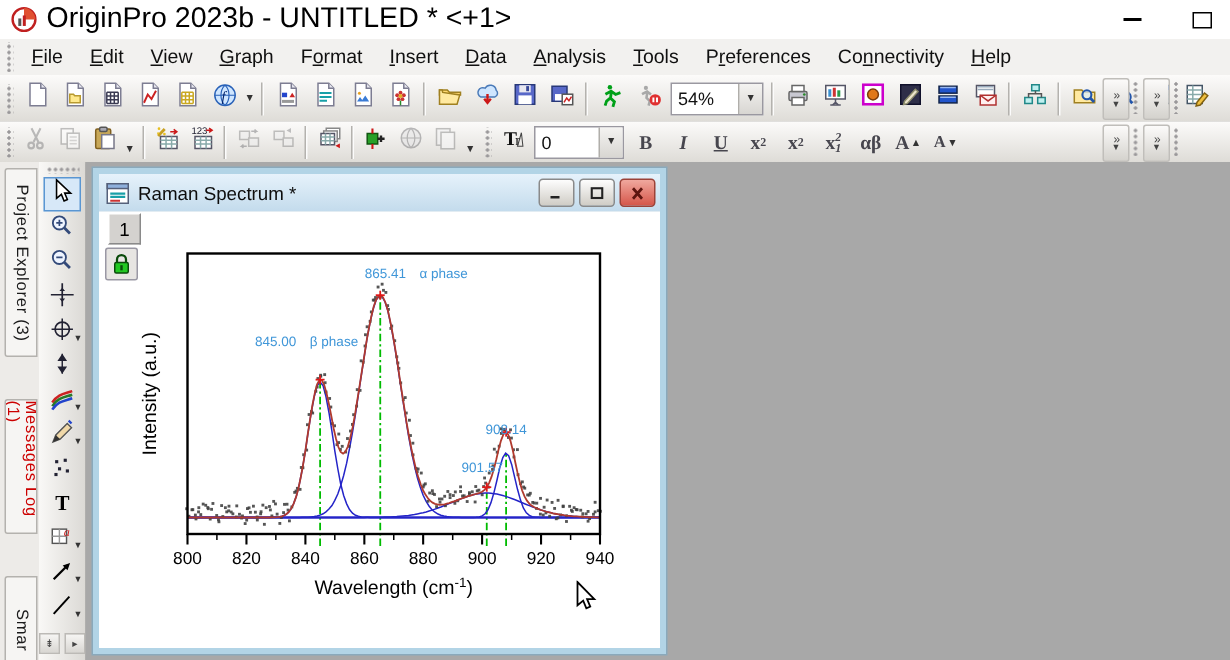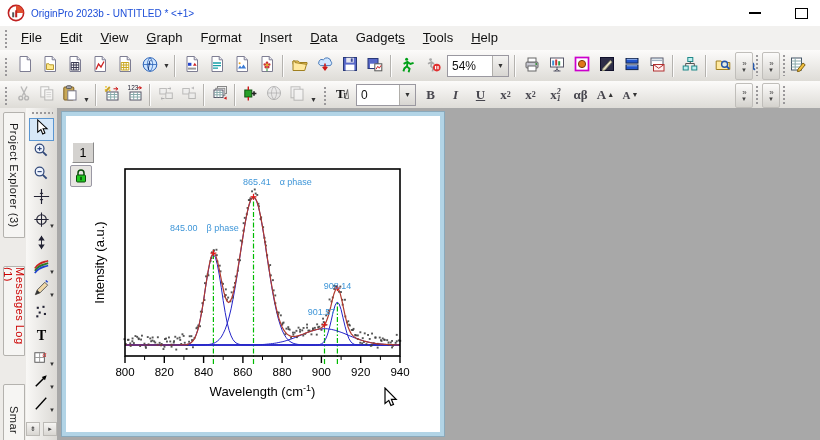--- a/index.html
+++ b/index.html
@@ -3,21 +3,21 @@
 <meta charset="utf-8">
 <style>
   html,body{margin:0;padding:0}
   body{width:820px;height:440px;position:relative;overflow:hidden;
        font-family:"Liberation Sans",sans-serif;background:#a8a8a8;
        -webkit-font-smoothing:antialiased}
   .abs{position:absolute}
   
   .titlebar{left:0;top:0;width:820px;height:26px;background:#fff;display:flex;align-items:center}
   .app-icon{width:18px;height:18px;margin:0 6px 0 7px}
-  .title-text{font-size:10px;color:#1d4ed8}
+  .title-text{font-size:19px;color:#000000}
   .winbtn{position:absolute;top:4px;width:26px;height:18px;display:flex;align-items:center;justify-content:center}
   .wb-min{left:742px}.wb-max{left:788px}
   .wb-min i{display:block;width:12px;height:0;border-top:2px solid #000}
   .wb-max i{display:block;width:11px;height:9px;border:1.5px solid #000}
   
   .menubar{left:0;top:26px;width:820px;height:24px;background:#f2f1ef;display:flex;align-items:center;border-bottom:1px solid #a16207}
   .menu-items{display:flex;align-items:center;height:100%}
   .menu-item{padding:0 9px;font-size:13px;color:#101010;line-height:24px}
   .menu-item u{text-decoration:underline}
   
@@ -107,22 +107,24 @@
 <div class="abs menubar">
   <div class="hdl"></div>
   <div class="menu-items">
       <div class="menu-item"><u>F</u>ile</div>
       <div class="menu-item"><u>E</u>dit</div>
       <div class="menu-item"><u>V</u>iew</div>
       <div class="menu-item"><u>G</u>raph</div>
       <div class="menu-item">F<u>o</u>rmat</div>
       <div class="menu-item"><u>I</u>nsert</div>
       <div class="menu-item"><u>D</u>ata</div>
-      <div class="menu-item">Gadget<u>s</u></div>
+      <div class="menu-item"><u>A</u>nalysis</div>
       <div class="menu-item"><u>T</u>ools</div>
+      <div class="menu-item">P<u>r</u>eferences</div>
+      <div class="menu-item">Co<u>n</u>nectivity</div>
       <div class="menu-item"><u>H</u>elp</div>
     </div>
 </div>
 
 <div class="abs tbrow tb1">
     <div class="hdl"></div>
     <div class="tbtn">
       <span><svg viewBox="0 0 18 18">
           <path d="M4 1.5h7.2l3.3 3.3V16.5H4z" fill="#fff" stroke="#7d7d92"></path>
           <path d="M11.2 1.5v3.3h3.3" fill="#e8e8f0" stroke="#7d7d92"></path>
@@ -594,20 +596,44 @@
     </div>
   <div class="stools-bottom">
     <div class="sb">⇟</div>
     <div class="sb">▸</div>
   </div>
 </div>
 
 <div class="abs workspace"></div>
 
 <div class="abs graph-window">
+  <div class="gw-titlebar">
+    <svg class="gw-icon" viewBox="0 0 16 16">
+      <rect x="1" y="1.5" width="14" height="13" fill="#fff" stroke="#55607a"></rect>
+      <rect x="1" y="1.5" width="14" height="3.2" fill="#8fb0dc" stroke="#55607a"></rect>
+      <path d="M3 8h10M3 10.3h10" stroke="#18a0a8" stroke-width="1.5"></path>
+      <path d="M3 12.8h6.5" stroke="#cc3333" stroke-width="1.3"></path>
+    </svg>
+    <span class="gw-title">Raman Spectrum *</span>
+    <div class="gwbtn">
+      <svg viewBox="0 0 12 10">
+          <path d="M2 7.5h6" stroke="#222" stroke-width="1.8"></path>
+        </svg>
+    </div>
+    <div class="gwbtn">
+      <svg viewBox="0 0 12 10">
+          <rect x="2.5" y="1.5" width="7" height="6.5" fill="none" stroke="#222" stroke-width="1.4"></rect>
+        </svg>
+    </div>
+    <div class="gwbtn gw-close">
+      <svg viewBox="0 0 12 10">
+          <path d="M3 1.5l6 7M9 1.5l-6 7" stroke="#5e1510" stroke-width="1.8"></path>
+        </svg>
+    </div>
+  </div>
   <div class="gw-client">
     <svg id="plot-svg" width="374" height="291" viewBox="0 0 374 291">
         <g>
           <line x1="147.4" y1="223" x2="147.4" y2="113.7" stroke="#00bb00" stroke-width="1.2" stroke-dasharray="5,2,1.5,2"></line>
           <line x1="187.5" y1="223" x2="187.5" y2="56.0" stroke="#00bb00" stroke-width="1.2" stroke-dasharray="5,2,1.5,2"></line>
           <line x1="258.5" y1="223" x2="258.5" y2="187.7" stroke="#00bb00" stroke-width="1.2" stroke-dasharray="5,2,1.5,2"></line>
           <line x1="271.4" y1="223" x2="271.4" y2="161.1" stroke="#00bb00" stroke-width="1.2" stroke-dasharray="5,2,1.5,2"></line>
         </g>
         <line x1="59" y1="204" x2="334" y2="204" stroke="#2424c8" stroke-width="1.3"></line>
         <g fill="none" stroke="#2424c8" stroke-width="1">

